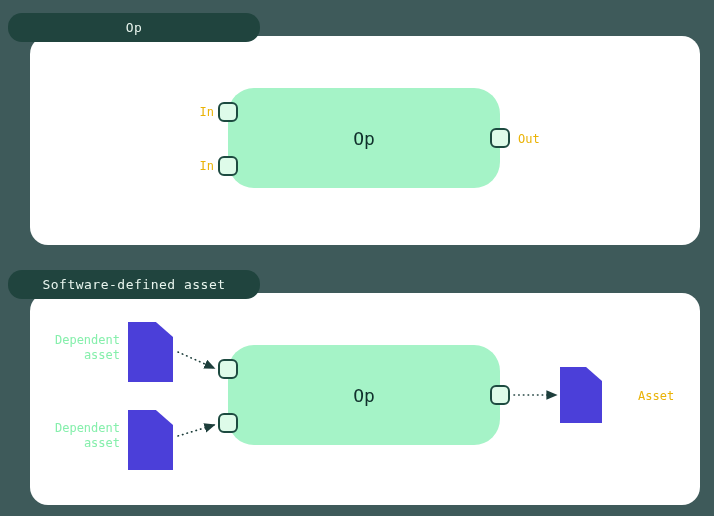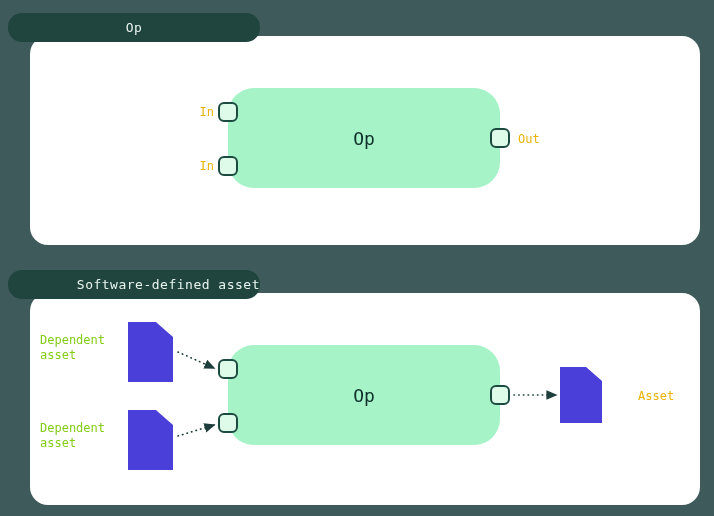--- a/index.html
+++ b/index.html
@@ -60,21 +60,22 @@
   .io-label.right-align { text-align: right; }
   .doc {
     position: absolute;
     background: #4b3fd9;
     clip-path: polygon(0 0, 62% 0, 100% 25%, 100% 100%, 0 100%);
     z-index: 3;
   }
   .dep-label {
     position: absolute;
     font-size: 12px;
-    color: #84cc16;
+    color: #86efac;
+    text-align: right;
     line-height: 1.25;
     z-index: 3;
   }
   svg.arrow {
     position: absolute;
     overflow: visible;
     z-index: 3;
   }
   svg.arrow line {
     stroke: #1d3e3b;
@@ -112,21 +113,21 @@
     <div class="handle" style="left:218px; top:102px;"></div>
 
     <span class="io-label right-align" style="left:170px; top:159px; width:44px;">In</span>
     <div class="handle" style="left:218px; top:156px;"></div>
 
     <div class="handle" style="left:490px; top:128px;"></div>
     <span class="io-label" style="left:518px; top:132px;">Out</span>
   </section>
 
   <section>
-    <div class="tab" style="left:8px; top:270px; width:252px; height:29px;justify-content:flex-end;">
+    <div class="tab" style="left:8px; top:270px; width:252px; height:29px;">
       <span>Software-defined asset</span>
     </div>
 
     <div class="panel" style="left:30px; top:293px; width:670px; height:212px;"></div>
 
     <span class="dep-label" style="left:40px; top:333px; width:80px;">Dependent asset</span>
     <div class="doc" style="left:128px; top:322px; width:45px; height:60px;"></div>
     <svg class="arrow" style="left:176px; top:346px;" width="44" height="28">
       <line x1="2" y1="6" x2="38" y2="22" marker-end="url(#arrowhead)"></line>
     </svg>

